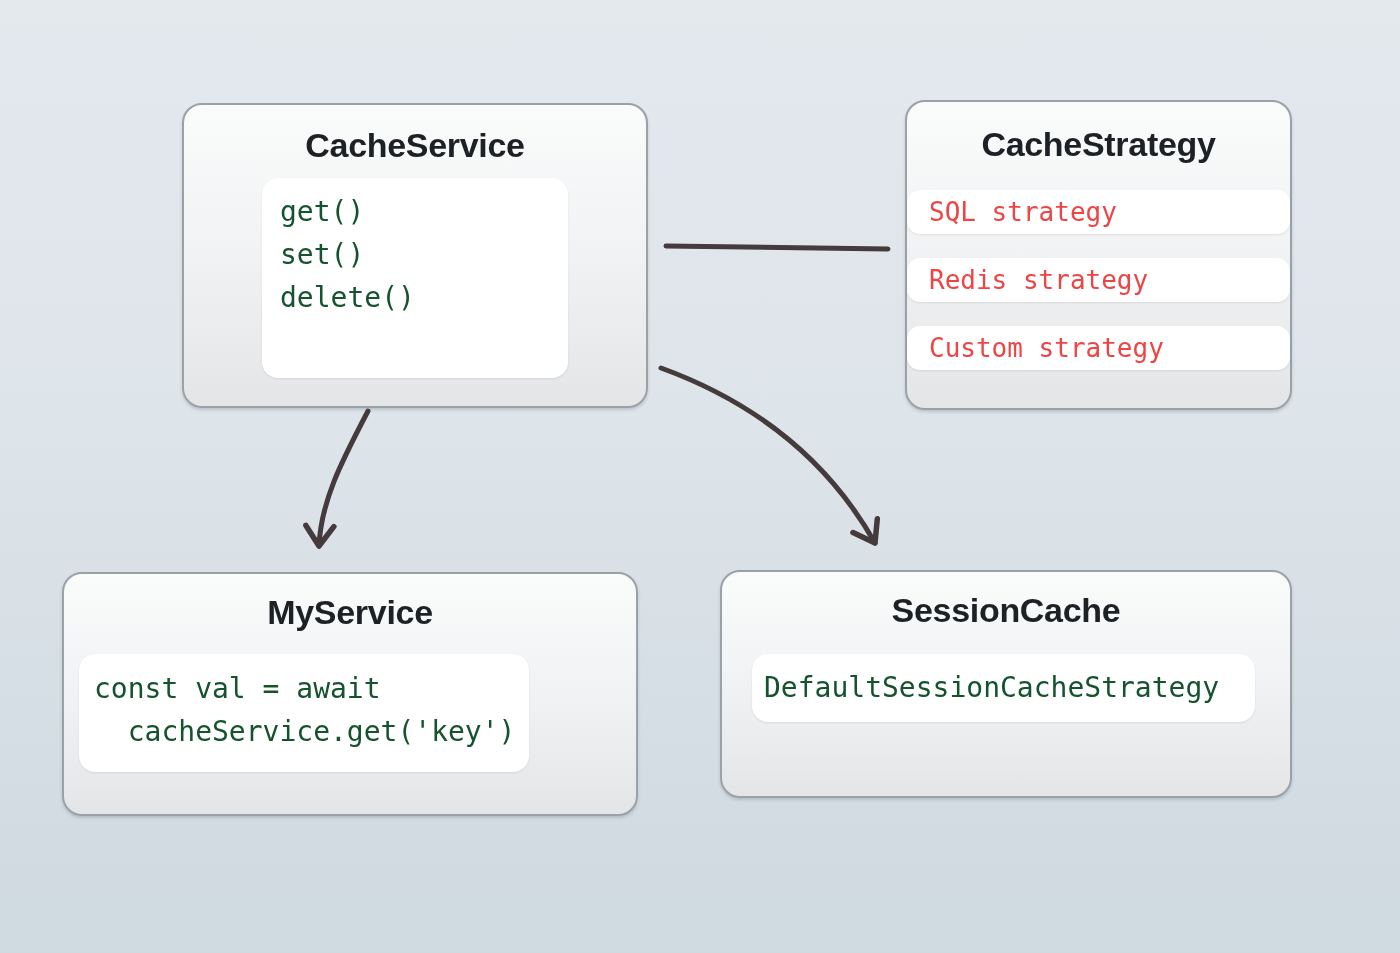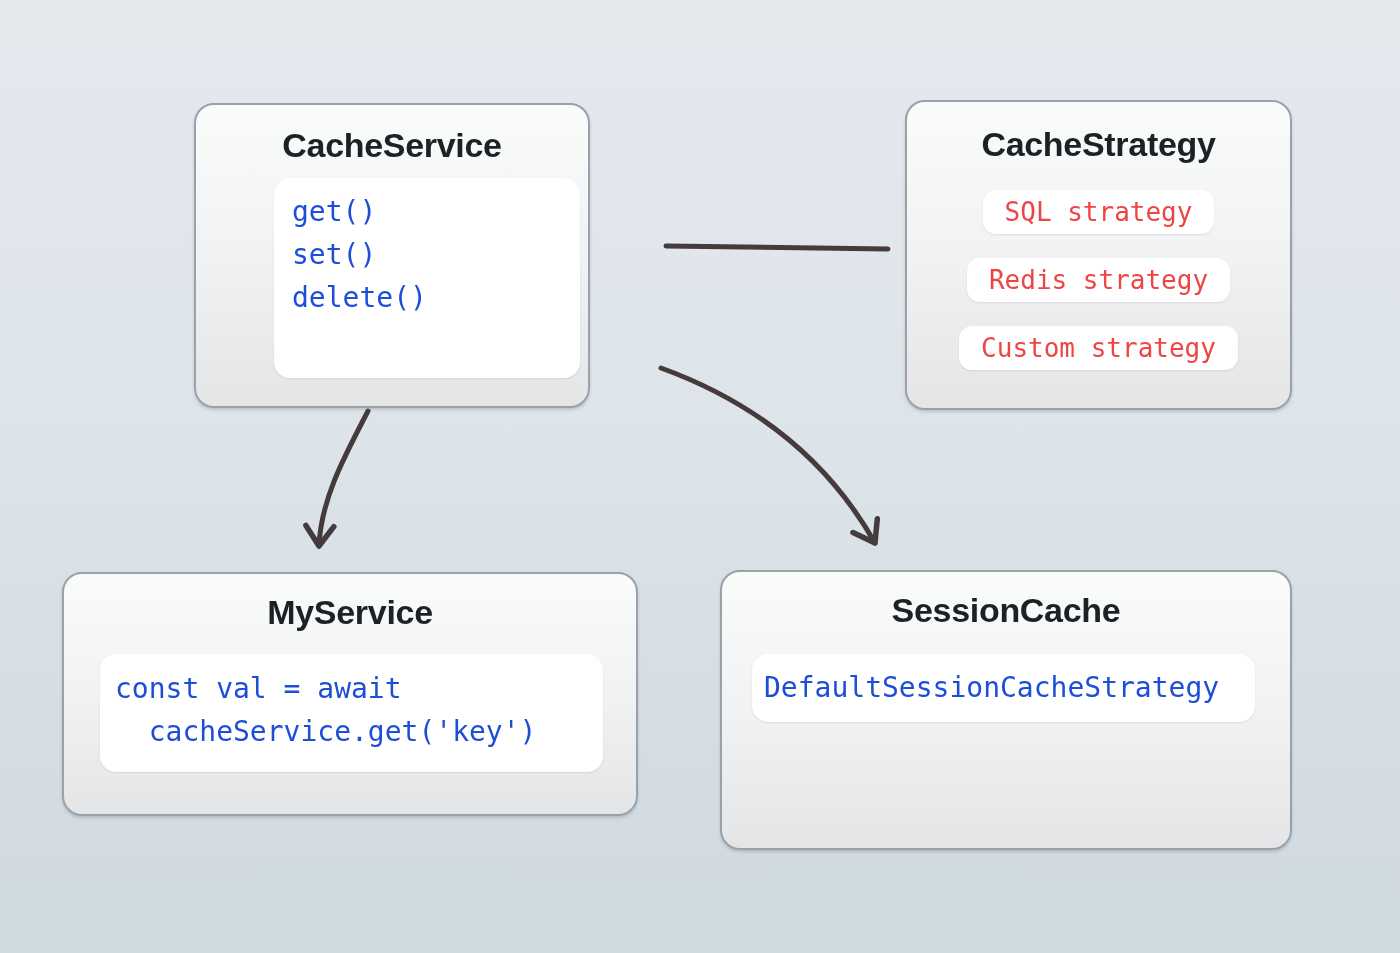--- a/index.html
+++ b/index.html
@@ -51,49 +51,49 @@
     position: absolute;
     background: #ffffff;
     border-radius: 16px;
     box-shadow: 0 1px 2px rgba(120, 128, 136, 0.18);
     box-sizing: border-box;
   }
   .code-line {
     font-family: "DejaVu Sans Mono", "Liberation Mono", monospace;
     font-size: 28px;
     line-height: 43px;
-    color: #1d4ed8;
+    color: #14532d;
     white-space: pre;
   }
   
-  #node-cache-service { left: 194px; top: 103px; width: 396px; height: 305px; }
+  #node-cache-service { left: 182px; top: 103px; width: 466px; height: 305px; }
   #node-cache-service .node-title { margin-top: 18px; }
   #node-cache-service .code-card { left: 78px; top: 73px; width: 306px; height: 200px; padding: 12px 0 0 18px; }
   
   #node-cache-strategy { left: 905px; top: 100px; width: 387px; height: 310px;
-    display: flex; flex-direction: column; align-items: center; }
+    display: flex; flex-direction: column; }
   #node-cache-strategy .node-title { margin-top: 20px; margin-bottom: 24px; }
   .pill {
     background: #ffffff;
     border-radius: 13px;
     box-shadow: 0 1px 2px rgba(120, 128, 136, 0.18);
     padding: 7px 22px;
     margin-bottom: 24px;
     font-family: "DejaVu Sans Mono", "Liberation Mono", monospace;
     font-size: 26px;
     line-height: 30px;
     color: #ef4444;
     white-space: pre;
   }
   
   #node-my-service { left: 62px; top: 572px; width: 576px; height: 244px; }
   #node-my-service .node-title { margin-top: 16px; }
-  #node-my-service .code-card { left: 36px; top: 80px; width: 503px; height: 118px; padding: 13px 16px 0 15px; }
+  #node-my-service .code-card { left: 15px; top: 80px; width: 450px; height: 118px; padding: 13px 16px 0 15px; }
   
-  #node-session-cache { left: 720px; top: 570px; width: 572px; height: 280px; }
+  #node-session-cache { left: 720px; top: 570px; width: 572px; height: 228px; }
   #node-session-cache .node-title { margin-top: 16px; }
   #node-session-cache .code-card { left: 30px; top: 82px; width: 503px; height: 68px; padding: 12px 0 4px 12px; }
 </style>
 </head>
 <body>
 
 <div class="canvas">
 
   <svg class="edges-layer" width="1400" height="953" viewBox="0 0 1400 953">
     <defs>

